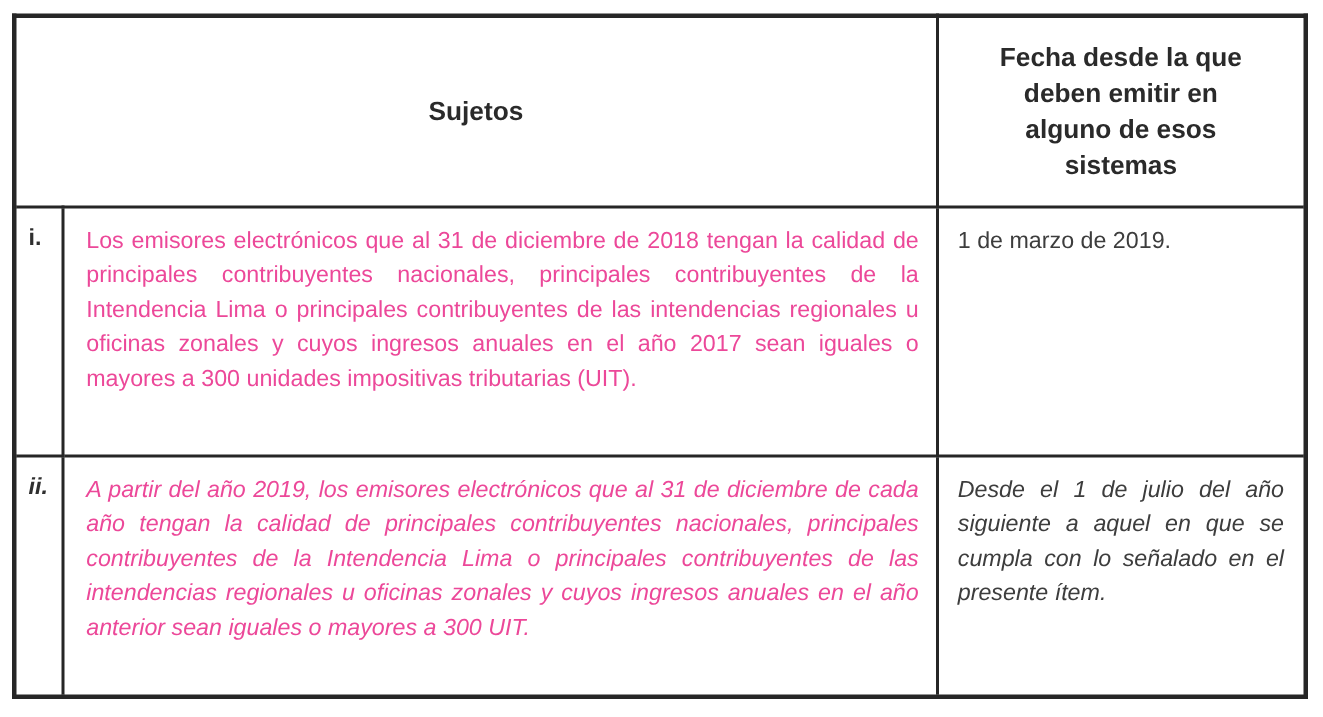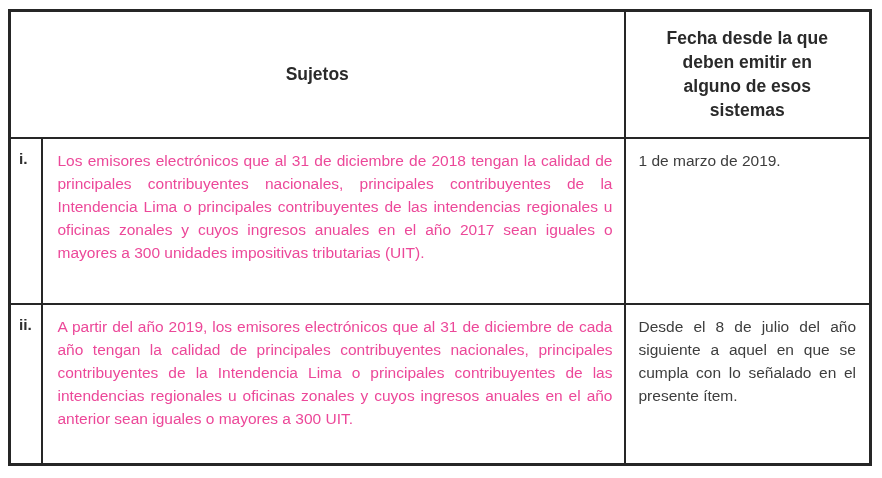--- a/index.html
+++ b/index.html
@@ -49,21 +49,21 @@
     line-height: 1.38;
     color: #2a2a2a;
     padding: 4px 8px;
   }
   td.header-cell .narrow {
     width: 172px;
     margin: 0 auto;
   }
   
   tr.row-i  { height: 166px; }
-  tr.row-ii { height: 161px; }
+  tr.row-ii { height: 161px; font-style: italic; }
   td.label-cell {
     font-weight: bold;
     font-size: 15.5px;
     color: #2f2f2f;
     padding: 11px 2px 0 8px;
     text-align: left;
   }
   td.text-cell {
     font-size: 15.5px;
     line-height: 23px;
@@ -102,17 +102,17 @@
 
       <tr class="row-i">
         <td class="label-cell">i.</td>
         <td class="text-cell">Los emisores electrónicos que al 31 de diciembre de 2018 tengan la calidad de principales contribuyentes nacionales, principales contribuyentes de la Intendencia Lima o principales contribuyentes de las intendencias regionales u oficinas zonales y cuyos ingresos anuales en el año 2017 sean iguales o mayores a 300 unidades impositivas tributarias (UIT).</td>
         <td class="date-cell">1 de marzo de 2019.</td>
       </tr>
 
       <tr class="row-ii">
         <td class="label-cell">ii.</td>
         <td class="text-cell">A partir del año 2019, los emisores electrónicos que al 31 de diciembre de cada año tengan la calidad de principales contribuyentes nacionales, principales contribuyentes de la Intendencia Lima o principales contribuyentes de las intendencias regionales u oficinas zonales y cuyos ingresos anuales en el año anterior sean iguales o mayores a 300 UIT.</td>
-        <td class="date-cell">Desde el 8 de julio del año siguiente a aquel en que se cumpla con lo señalado en el presente ítem.</td>
+        <td class="date-cell">Desde el 1 de julio del año siguiente a aquel en que se cumpla con lo señalado en el presente ítem.</td>
       </tr>
     </tbody>
   </table>
 </div>
 
 </body></html>

